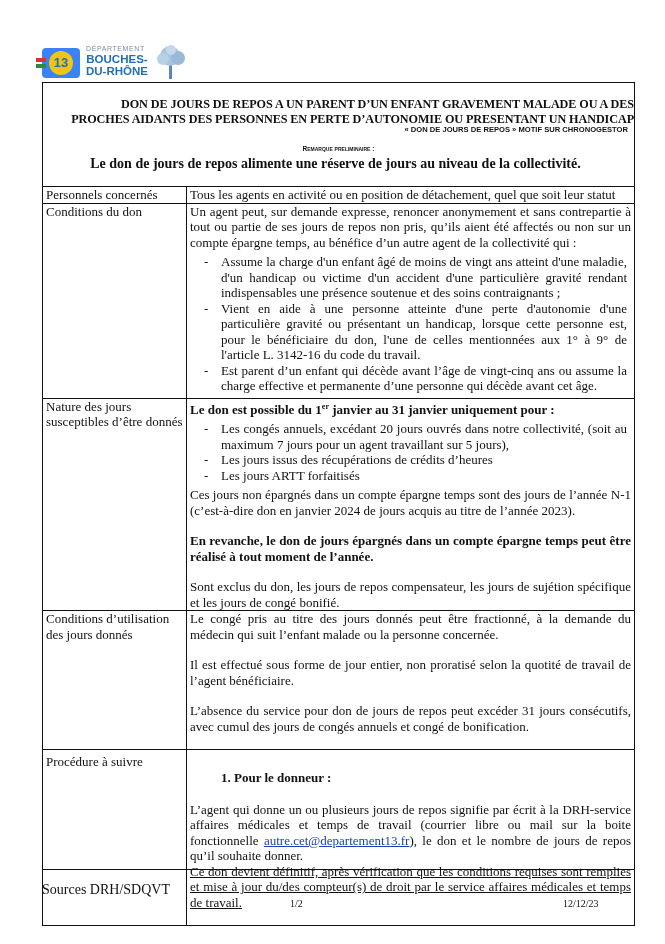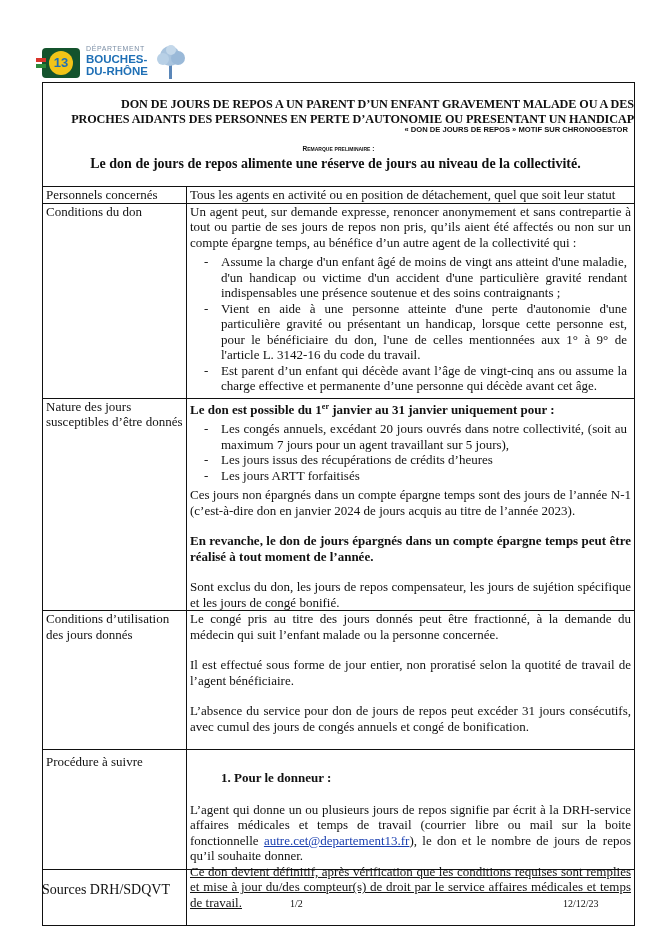--- a/index.html
+++ b/index.html
@@ -4,37 +4,37 @@
   <style>
     html, body { margin: 0; padding: 0; background: #ffffff; }
     body {
       width: 665px; height: 944px; position: relative; overflow: hidden;
       font-family: "Liberation Serif", "DejaVu Serif", serif;
       color: #111;
     }
     .logo { position: absolute; left: 42px; top: 44px; height: 36px; width: 150px; }
     .logo-badge {
       position: absolute; left: 0; top: 4px; width: 38px; height: 30px;
-      background: #14532d; border-radius: 4px;
+      background: #3b82f6; border-radius: 4px;
     }
     .logo-badge .circle {
       position: absolute; left: 7px; top: 3px; width: 24px; height: 24px;
       background: #f2c418; border-radius: 50%;
       font-family: "Liberation Sans", sans-serif; font-weight: bold;
       font-size: 13px; color: #1e6fb5; text-align: center; line-height: 24px;
     }
     .logo-badge .stripe-l { position:absolute; left:-6px; top:10px; width:10px; height:4px; background:#d9352b; }
     .logo-badge .stripe-l2 { position:absolute; left:-6px; top:16px; width:10px; height:4px; background:#2c8a3a; }
     .logo-text-small {
       position: absolute; left: 44px; top: 1px; font-family: "Liberation Sans", sans-serif;
       font-size: 7px; color: #7c8fa6; letter-spacing: 0.6px;
     }
     .logo-text-big {
       position: absolute; left: 44px; top: 9px; font-family: "Liberation Sans", sans-serif;
-      font-weight: bold; font-size: 11.5px; color: #1e6fb5; line-height: 12px;
+      font-weight: bold; font-size: 11.5px; color: #1e6fb5; line-height: 12px; text-align: center;
     }
     .logo-tree { position: absolute; left: 112px; top: 0px; width: 34px; height: 36px; }
 
     .page-box {
       position: absolute; left: 42px; top: 82px; width: 593px; height: 788px;
       border: 1.3px solid #111; box-sizing: border-box;
     }
     .title {
       position: absolute; left: 0; right: 0; top: 14px; text-align: right;
       font-weight: bold; font-size: 12.2px; line-height: 15px; letter-spacing: -0.1px;

